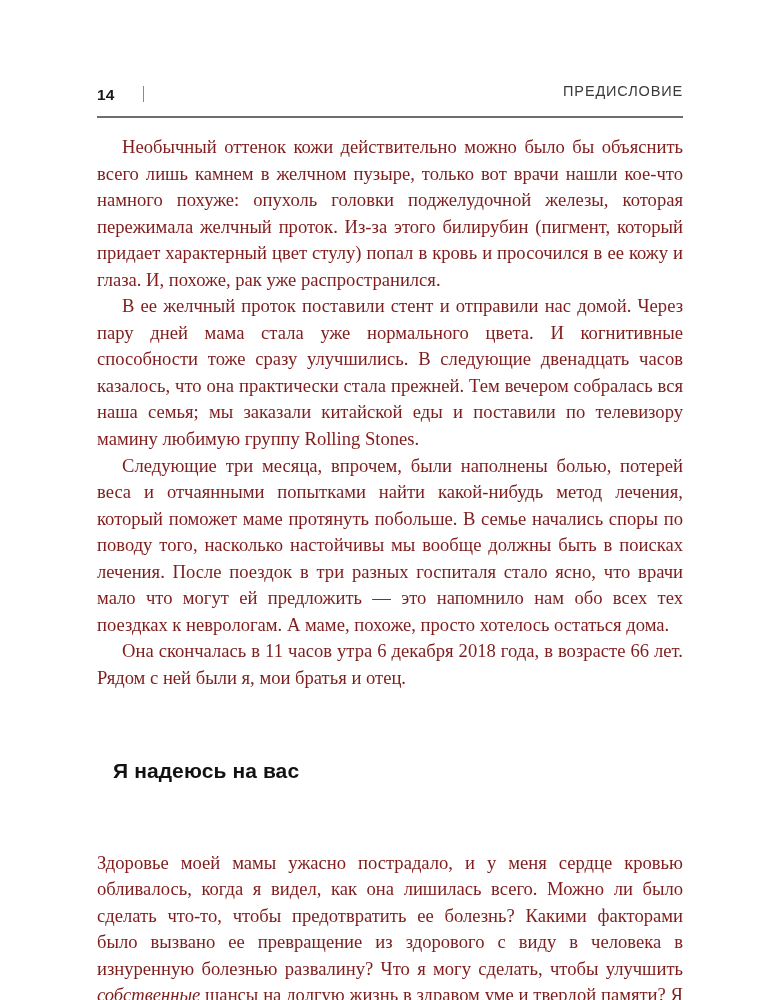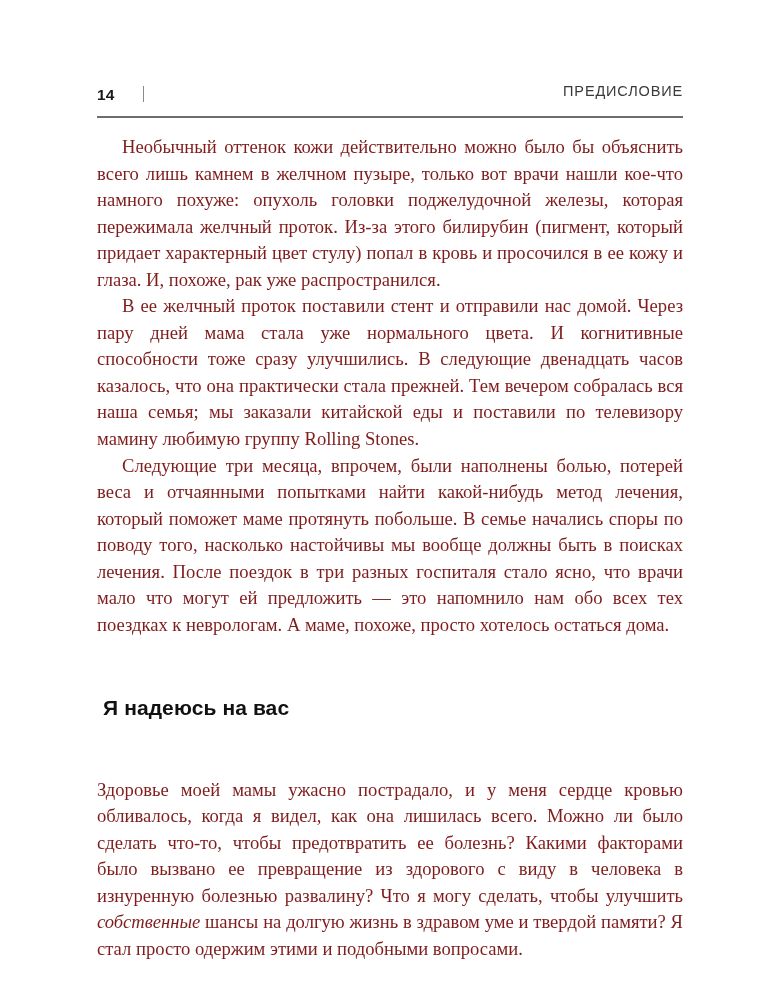--- a/index.html
+++ b/index.html
@@ -96,21 +96,21 @@
   }
   p.body.noindent {
     text-indent: 0;
   }
   em, .ital {
     font-style: italic;
   }
 
   
   h2.section-heading {
-    margin: 6px;
+    margin: 16px;
     font-family: "Liberation Sans", "DejaVu Sans", sans-serif;
     font-size: 21px;
     font-weight: 700;
     letter-spacing: 0.1px;
     color: #111111;
     line-height: 1.2;
     text-indent: 0;
     text-align: left;
   }
 
@@ -133,20 +133,21 @@
   <div class="head-rule"></div>
 
   <div class="textblock">
 
     <p class="body">Необычный оттенок кожи действительно можно было бы объяснить всего лишь камнем в желчном пузыре, только вот врачи нашли кое-что намного похуже: опухоль головки поджелудочной железы, которая пережимала желчный проток. Из-за этого билирубин (пигмент, который придает характерный цвет стулу) попал в кровь и просочился в ее кожу и глаза. И, похоже, рак уже распространился.</p>
 
     <p class="body">В ее желчный проток поставили стент и отправили нас домой. Через пару дней мама стала уже нормального цвета. И когнитивные способности тоже сразу улучшились. В следующие двенадцать часов казалось, что она практически стала прежней. Тем вечером собралась вся наша семья; мы заказали китайской еды и поставили по телевизору мамину любимую группу Rolling Stones.</p>
 
     <p class="body">Следующие три месяца, впрочем, были наполнены болью, потерей веса и отчаянными попытками найти какой-нибудь метод лечения, который поможет маме протянуть побольше. В семье начались споры по поводу того, насколько настойчивы мы вообще должны быть в поисках лечения. После поездок в три разных госпиталя стало ясно, что врачи мало что могут ей предложить — это напомнило нам обо всех тех поездках к неврологам. А маме, похоже, просто хотелось остаться дома.</p>
 
+    <p class="body">Она скончалась в 11 часов утра 6 декабря 2018 года, в возрасте 66 лет. Рядом с ней были я, мои братья и отец.</p>
 
     <div class="gap-before-heading"></div>
 
     <h2 class="section-heading">Я надеюсь на вас</h2>
 
     <div class="gap-after-heading"></div>
 
     <p class="body noindent"><span>Здоровье моей мамы ужасно пострадало, и у меня сердце кровью обливалось, когда я видел, как она лишилась всего. Можно ли было сделать что-то, чтобы предотвратить ее болезнь? Какими факторами было вызвано ее превращение из здорового с виду в человека в изнуренную болезнью развалину? Что я могу сделать, чтобы улучшить </span><em class="ital">собственные</em><span> шансы на долгую жизнь в здравом уме и твердой памяти? Я стал просто одержим этими и подобными вопросами.</span></p>
 
   </div>

